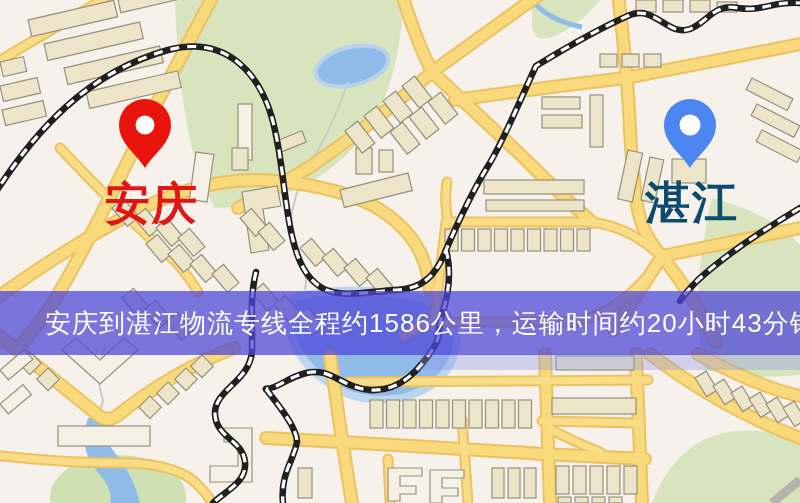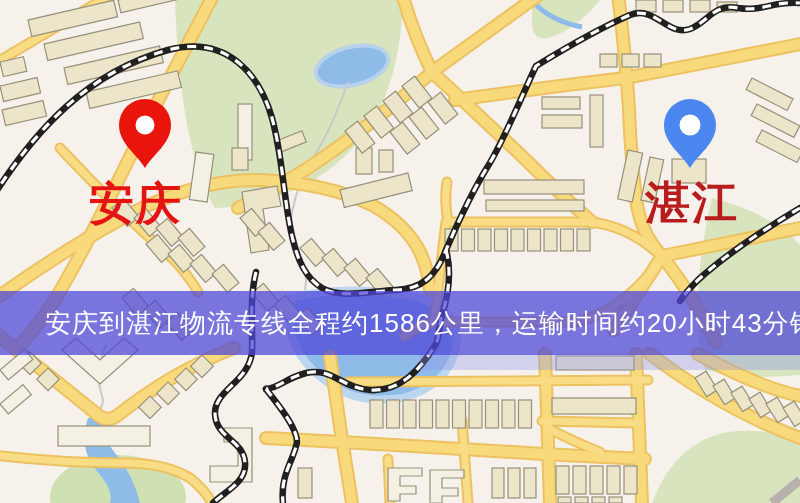--- a/index.html
+++ b/index.html
@@ -1,21 +1,21 @@
 <!DOCTYPE html>
 <html><head>
 <meta charset="utf-8">
 <style>
   html,body{margin:0;padding:0;background:#ddd;}
   .stage{position:relative;width:800px;height:503px;overflow:hidden;
          font-family:"Liberation Sans",sans-serif;background:#f7f1ec;}
   .stage svg{position:absolute;left:0;top:0;display:block;}
   .city-label{position:absolute;transform:translateX(-50%);font-size:45px;font-weight:600;
               letter-spacing:2px;white-space:nowrap;line-height:1;text-shadow:0 0 1px rgba(255,255,255,.3);}
-  .label-anqing{left:136px;top:181px;text-align:right;}
+  .label-anqing{left:152px;top:181px;text-align:right;}
   .label-zhanjiang{left:692px;top:180px;}
   .banner{position:absolute;left:0;right:0;top:291px;height:64px;display:flex;align-items:center;
           padding-left:45px;box-sizing:border-box;font-size:26px;letter-spacing:1px;white-space:nowrap;}
   
   .rc{fill:none;stroke:#ecc261;stroke-width:14;stroke-linecap:round;stroke-linejoin:round;}
   .rf{fill:none;stroke:#f8d97c;stroke-width:10;stroke-linecap:round;stroke-linejoin:round;}
   .rc2{fill:none;stroke:#ecc261;stroke-width:11;stroke-linecap:round;stroke-linejoin:round;}
   .rf2{fill:none;stroke:#f9dd86;stroke-width:7;stroke-linecap:round;stroke-linejoin:round;}
   .b{fill:#ece5ca;stroke:#95917b;stroke-width:1.2;}
   .bw{fill:#f4f0e3;stroke:#95917b;stroke-width:1.2;}
@@ -314,19 +314,19 @@
     <path d="M0,0 C-8,-14 -26,-24 -26,-43 A26,26 0 1 1 26,-43 C26,-24 8,-14 0,0 Z" fill="#e9150c" style="fill: rgb(233, 21, 12);"></path>
     <circle cx="0" cy="-43" r="9.5" fill="#ffffff"></circle>
   </g>
   <g transform="translate(690,168)">
     <path d="M0,0 C-8,-14 -26,-24 -26,-43 A26,26 0 1 1 26,-43 C26,-24 8,-14 0,0 Z" fill="#4c86f0" style="fill: rgb(76, 134, 240);"></path>
     <circle cx="0" cy="-43" r="10.5" fill="#ffffff"></circle>
   </g>
 </svg>
 
   <div class="city-label label-anqing" style="color: rgb(228, 20, 16);">安庆</div>
-  <div class="city-label label-zhanjiang" style="color: #b91c1c;">湛江</div>
+  <div class="city-label label-zhanjiang" style="color: #0c4a6e;">湛江</div>
 
   <div class="banner" style="background: rgba(78, 72, 216, 0.74);">
     <span style="color: rgb(255, 255, 255);">安庆到湛江物流专线全程约1586公里，运输时间约20小时43分钟.</span>
   </div>
 
 </div>
 
 </body></html>

